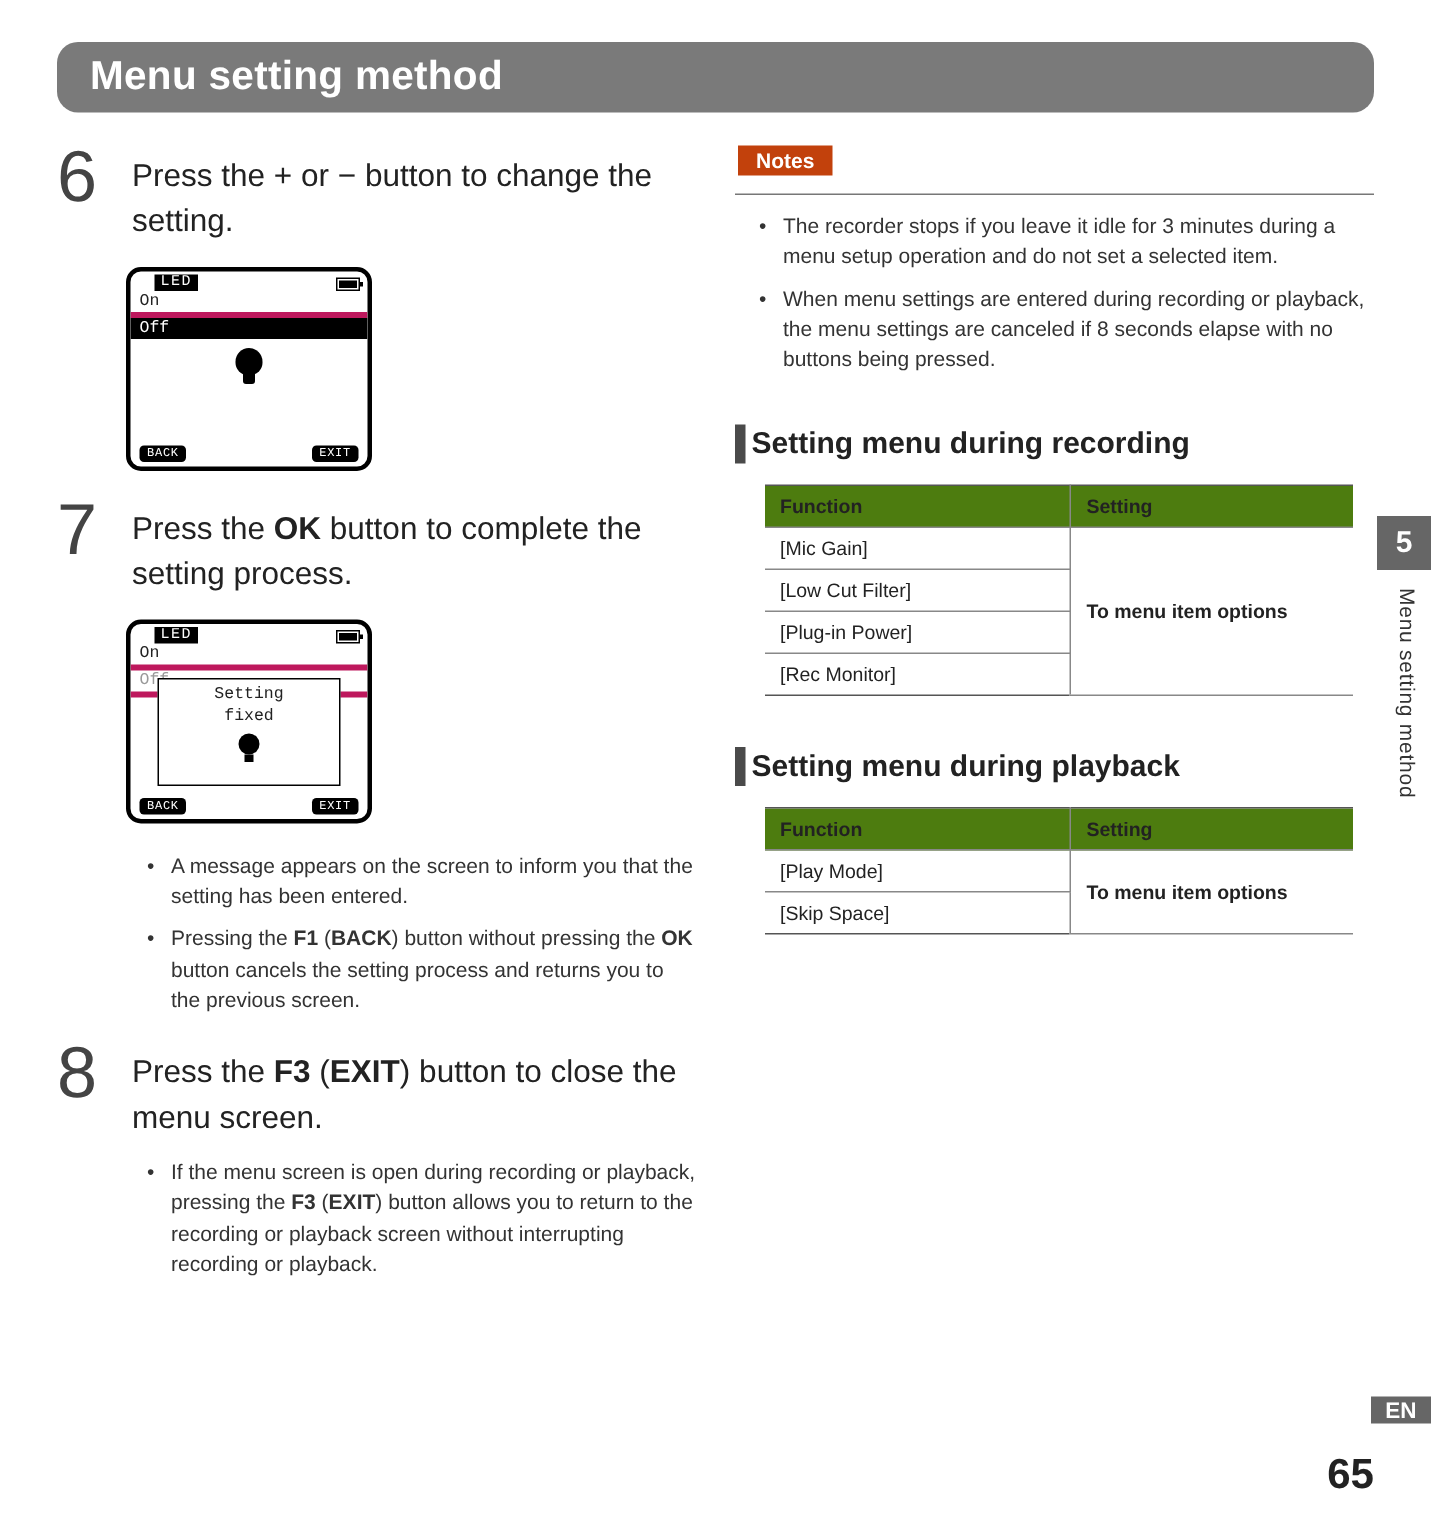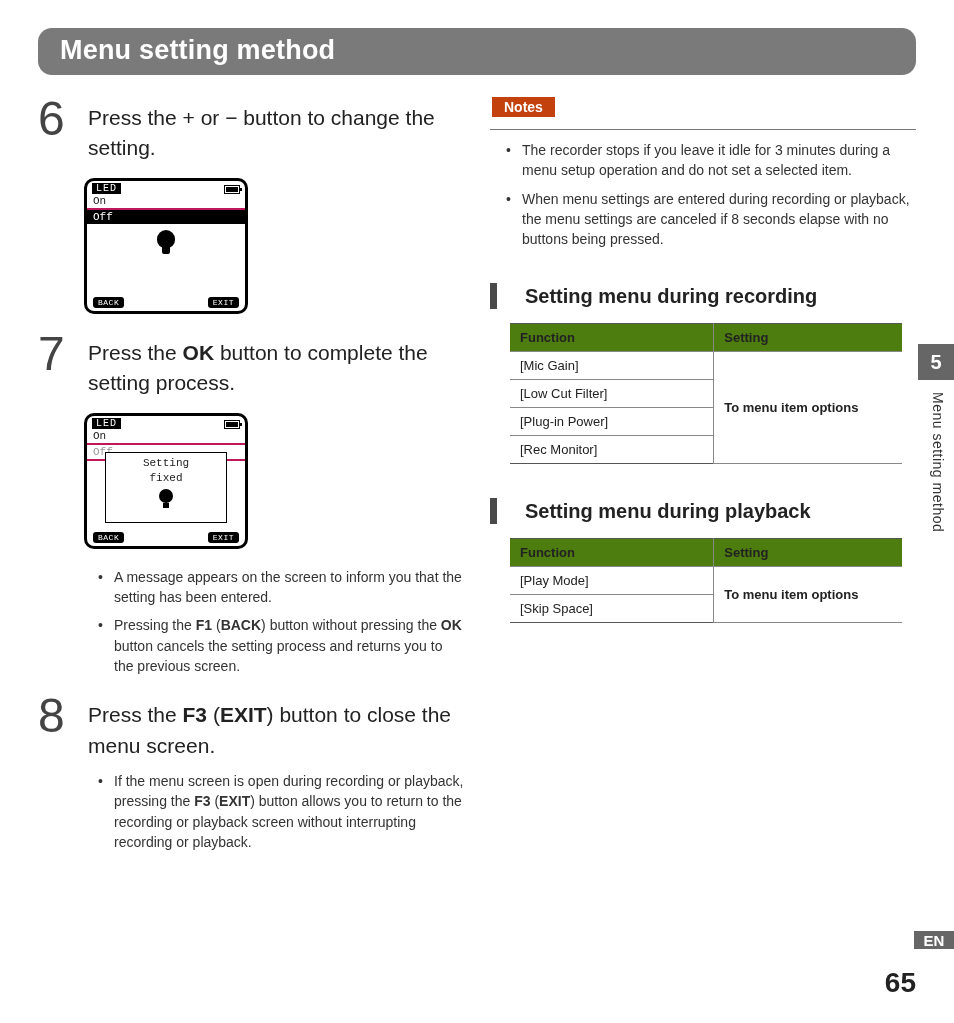--- a/index.html
+++ b/index.html
@@ -63,21 +63,21 @@
     border-radius: 10px;
     margin: 14px 0 18px 46px;
     background: #fff;
     position: relative;
     font-family: "Courier New", monospace;
     overflow: hidden;
   }
   .screen-header {
     display: flex;
     justify-content: space-between;
-    padding: 2px 5px 0 5px;
+    padding: 2px 5px 0 16px;
     font-size: 11px;
   }
   .screen-header-title {
     background: #000;
     color: #fff;
     padding: 0 4px;
     font-size: 10px;
     letter-spacing: 1px;
   }
   .batt {
@@ -97,21 +97,21 @@
   .batt-fill {
     position: absolute;
     left: 1px; top: 1px;
     width: 12px; height: 5px;
     background: #000;
   }
   .screen-line {
     font-size: 11px;
     padding: 0 6px;
     line-height: 1.3;
-    border-bottom: 2px solid #be185d;
+    border-bottom: 4px solid #be185d;
   }
   .screen-line.sel {
     background: #000;
     color: #fff;
     border-bottom: none;
   }
   .screen-icon {
     text-align: center;
     padding-top: 6px;
   }
@@ -205,21 +205,21 @@
   }
   .notes-wrap {
     border-bottom: 1px solid #777;
     margin-bottom: 10px;
     padding-left: 2px;
   }
 
   .sec-heading {
     display: flex;
     align-items: center;
-    gap: 28px;
+    gap: 4px;
     margin: 34px 0 14px 0;
   }
   .sec-heading .bar {
     width: 7px;
     height: 26px;
     background: #4a4a4a;
   }
   .sec-heading .txt {
     font-size: 20px;
     font-weight: 600;

